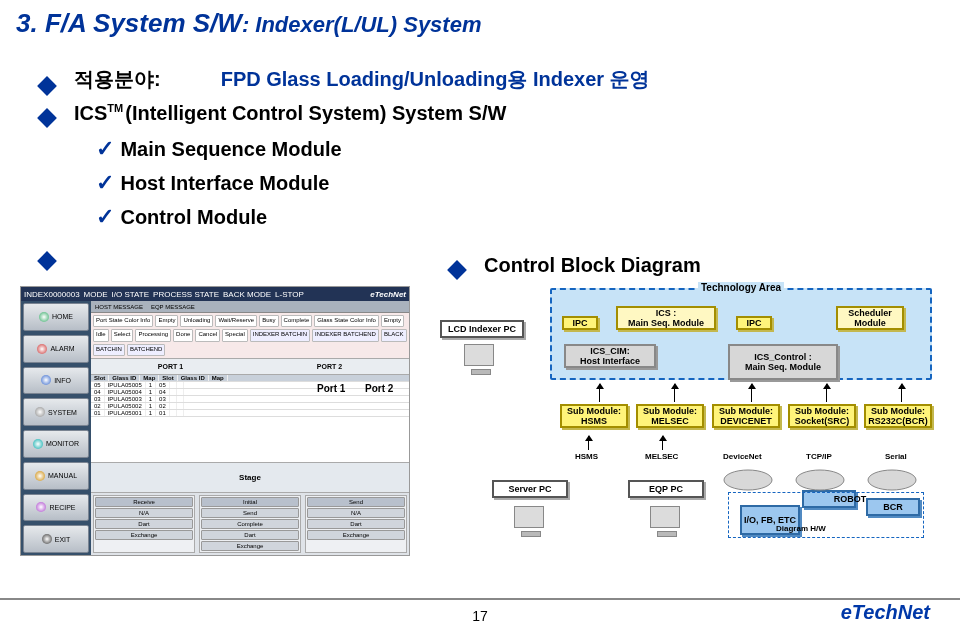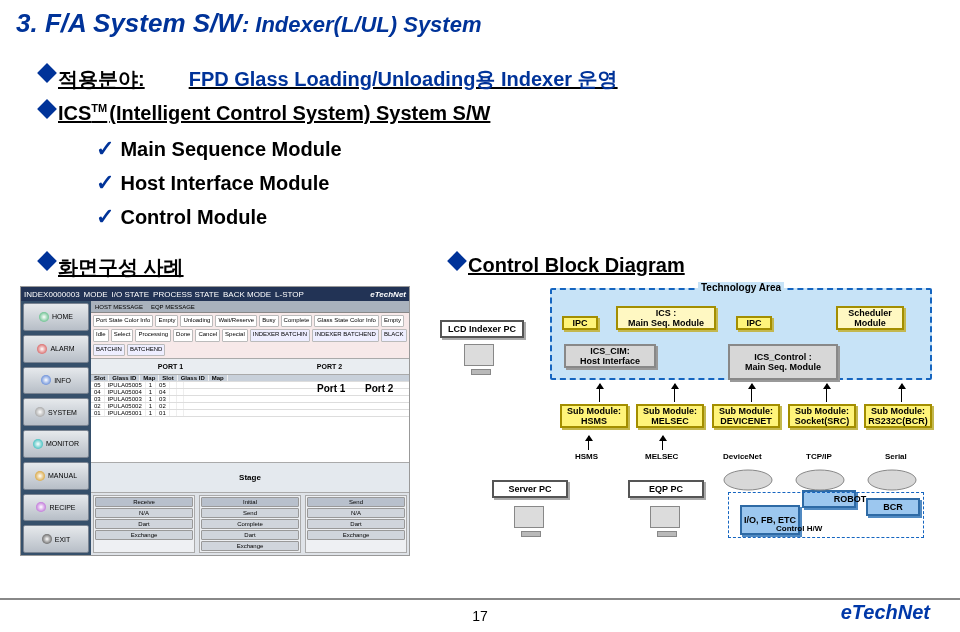--- a/index.html
+++ b/index.html
@@ -1,21 +1,21 @@
 <!DOCTYPE html>
 <html><head>
 <meta charset="utf-8">
 <style>
   * { box-sizing: border-box; margin: 0; padding: 0; }
   body { width: 960px; height: 632px; background: #fff; font-family: Arial, "Malgun Gothic", sans-serif; position: relative; color: #000; }
   
   .title { position: absolute; left: 16px; top: 8px; font-size: 26px; font-weight: bold; font-style: italic; color: #003399; }
   .title .sub { font-size: 22px; font-weight: bold; font-style: italic; }
   
-  .bullet-row { position: absolute; display: flex; align-items: flex-start; gap: 4px; text-decoration: underline; }
+  .bullet-row { position: absolute; display: flex; align-items: flex-end; gap: 20px; }
   .dia { width: 14px; height: 14px; background: #003399; transform: rotate(45deg); flex-shrink: 0; }
   .bullet-text { font-size: 20px; font-weight: bold; }
   .bullet-desc { font-size: 20px; font-weight: bold; color: #003399; }
   
   .check-row { position: absolute; display: flex; align-items: center; gap: 6px; }
   .check { color: #003399; font-size: 22px; font-weight: bold; }
   .check-text { font-size: 20px; font-weight: bold; color: #000; }
   
   
   .shot { position: absolute; left: 20px; top: 286px; width: 390px; height: 270px; background: linear-gradient(180deg,#dce4ec,#cfd7e0); border: 1px solid #999; }
@@ -85,21 +85,20 @@
   <span class="check">✓</span>
   <span class="check-text">Host Interface Module</span>
 </div>
 <div class="check-row" style="left:96px; top:204px;">
   <span class="check">✓</span>
   <span class="check-text">Control Module</span>
 </div>
 
 <div class="bullet-row" style="left:40px; top:254px;">
   <div class="dia"></div>
-  <span class="bullet-text">화면구성 사례</span>
 </div>
 
 <div class="bullet-row" style="left:450px; top:254px;">
   <div class="dia"></div>
   <span class="bullet-text">Control Block Diagram</span>
 </div>
 
 <div class="shot">
   <div class="shot-top">
     <span>INDEX0000003</span>
@@ -321,19 +320,19 @@
   <div class="dbox blue" style="left:300px; top:218px; width:60px; height:30px;margin-top:7px;">I/O, FB, ETC</div>
   <div class="dbox blue" style="left:362px; top:210px; width:54px; height:18px;padding-left:44px;">ROBOT</div>
   <div class="dbox blue" style="left:426px; top:218px; width:54px; height:18px;">BCR</div>
 
   <svg style="position:absolute; left:280px; top:186px; width:210px; height:30px;">
     <ellipse cx="28" cy="14" rx="24" ry="10" fill="#d8d8d8" stroke="#888"></ellipse>
     <ellipse cx="100" cy="14" rx="24" ry="10" fill="#d8d8d8" stroke="#888"></ellipse>
     <ellipse cx="172" cy="14" rx="24" ry="10" fill="#d8d8d8" stroke="#888"></ellipse>
   </svg>
 
-  <div class="tiny" style="left:336px; top:244px;">Control H/W</div>
+  <div class="tiny" style="left:336px; top:244px;">Diagram H/W</div>
   <div style="position:absolute; left:288px; top:212px; width:196px; height:46px; border:1px dashed #1565c0;"></div>
 </div>
 
 <div class="hr"></div>
 <div class="page-num">17</div>
 <div class="footer-logo"><span class="e">eTechNet</span></div>
 
 </body></html>

